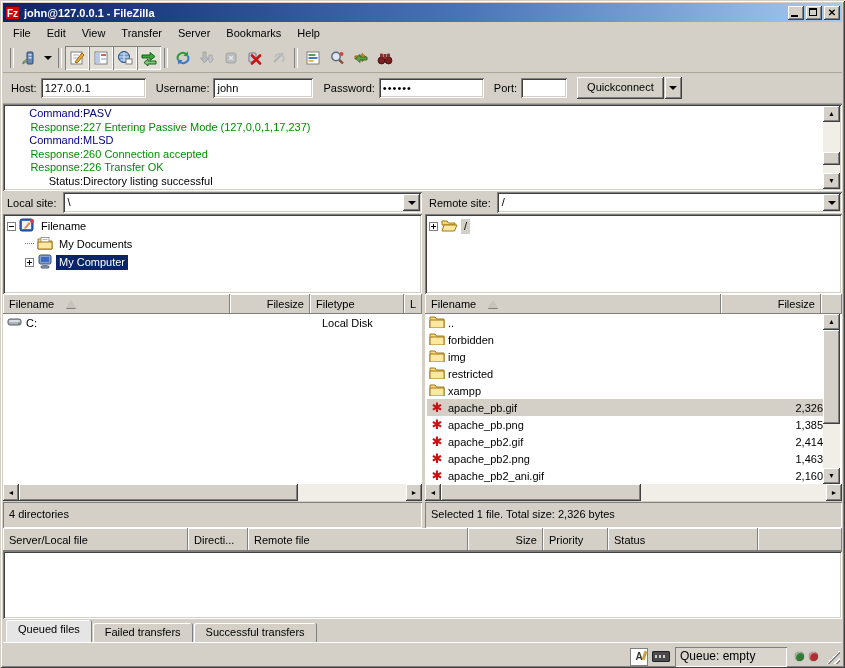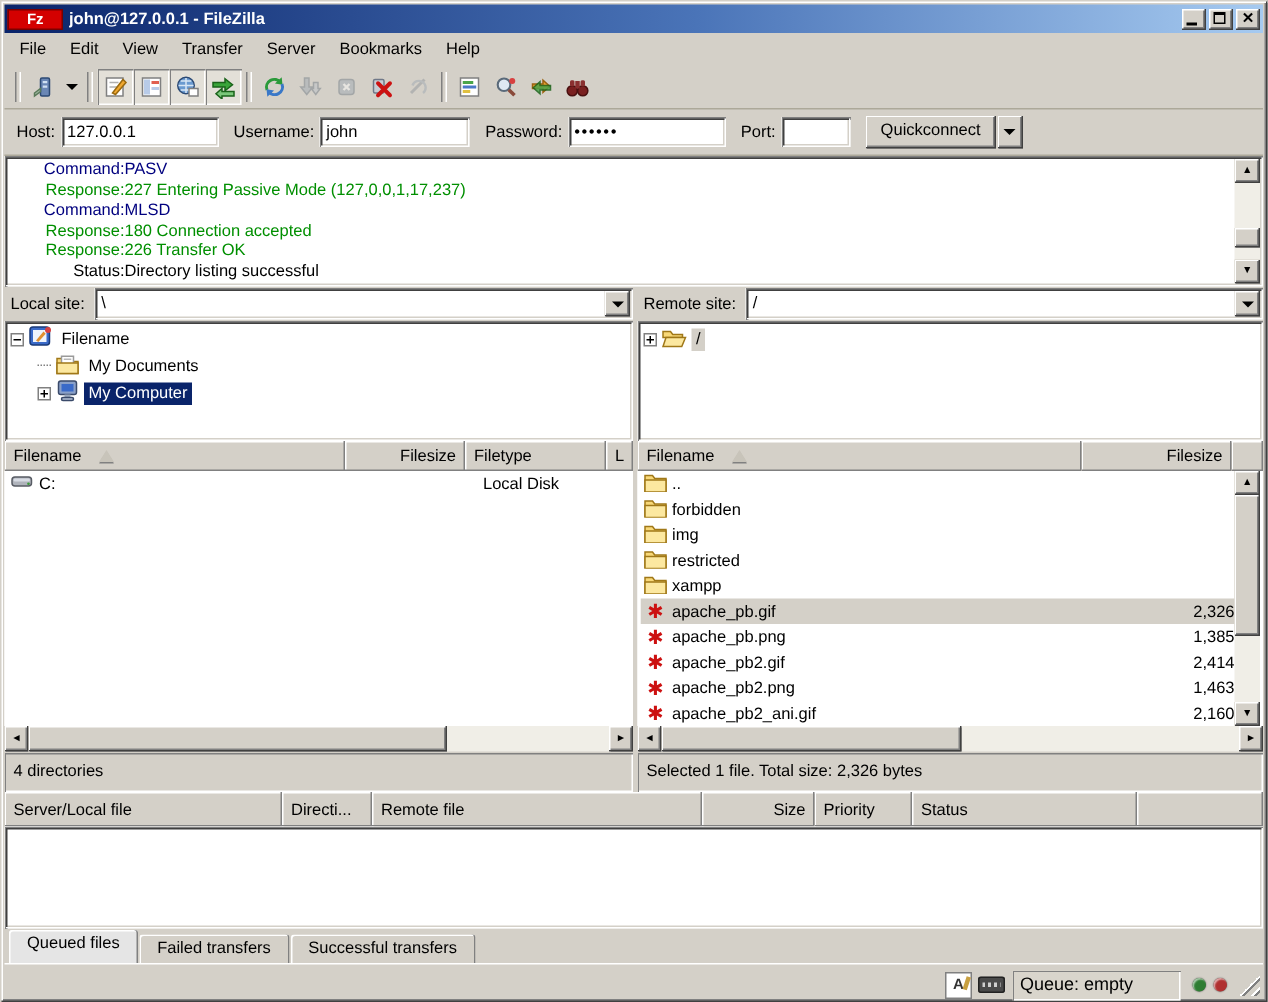--- a/index.html
+++ b/index.html
@@ -2,21 +2,21 @@
 <html><head>
 <meta charset="utf-8">
 <style>
   html,body{margin:0;padding:0;background:#808080;}
   body{font-family:"Liberation Sans",sans-serif;font-size:11px;color:#000;-webkit-font-smoothing:none;}
   .window{position:relative;width:845px;height:668px;background:#d4d0c8;box-sizing:border-box;
     box-shadow:inset 1px 1px 0 #d4d0c8,inset -1px -1px 0 #404040,inset 2px 2px 0 #ffffff,inset -2px -2px 0 #808080;
     padding:3px;display:flex;flex-direction:column;overflow:hidden;}
   
   .titlebar{height:19px;background:linear-gradient(90deg,#0a246a,#4a74b8 55%,#a6caf0);display:flex;align-items:center;padding:0 2px;flex:none;}
-  .fzlogo{width:37px;height:14px;background:#d40000;color:#fff;font-weight:bold;font-size:10px;line-height:14px;text-align:center;margin-right:4px;border:1px solid #7a0000;box-sizing:border-box;flex:none;}
+  .fzlogo{width:15px;height:14px;background:#d40000;color:#fff;font-weight:bold;font-size:10px;line-height:14px;text-align:center;margin-right:4px;border:1px solid #7a0000;box-sizing:border-box;flex:none;}
   .title-text{color:#fff;font-weight:bold;font-size:11px;flex:1;white-space:nowrap;overflow:hidden;}
   .winbtn{width:16px;height:14px;background:#d4d0c8;box-shadow:inset -1px -1px 0 #404040,inset 1px 1px 0 #fff,inset -2px -2px 0 #808080;margin-left:2px;position:relative;flex:none;font-size:9px;font-weight:bold;text-align:center;line-height:13px;}
   .winbtn .min{position:absolute;left:3px;bottom:3px;width:7px;height:2px;background:#000;}
   .winbtn .max{position:absolute;left:3px;top:2px;width:8px;height:8px;border:1px solid #000;border-top-width:2px;box-sizing:border-box;}
   .winbtn .cls{font-size:10px;line-height:13px;}
   
   .menubar{height:21px;display:flex;align-items:center;padding-left:2px;flex:none;border-bottom:1px solid #d4d0c8;}
   .menu-item{padding:2px 8px;}
   
   .toolbar{height:28px;display:flex;align-items:center;padding-left:4px;flex:none;border-bottom:1px solid #aca899;}
@@ -262,21 +262,21 @@
     <div class="log-line response">
         <span class="llabel">Response:</span>
         <span>227 Entering Passive Mode (127,0,0,1,17,237)</span>
       </div>
     <div class="log-line command">
         <span class="llabel">Command:</span>
         <span>MLSD</span>
       </div>
     <div class="log-line response">
         <span class="llabel">Response:</span>
-        <span>180 Connection accepted</span>
+        <span>260 Connection accepted</span>
       </div>
     <div class="log-line response">
         <span class="llabel">Response:</span>
         <span>226 Transfer OK</span>
       </div>
     <div class="log-line status">
         <span class="llabel">Status:</span>
         <span>Directory listing successful</span>
       </div>
     <div class="sb-v">

